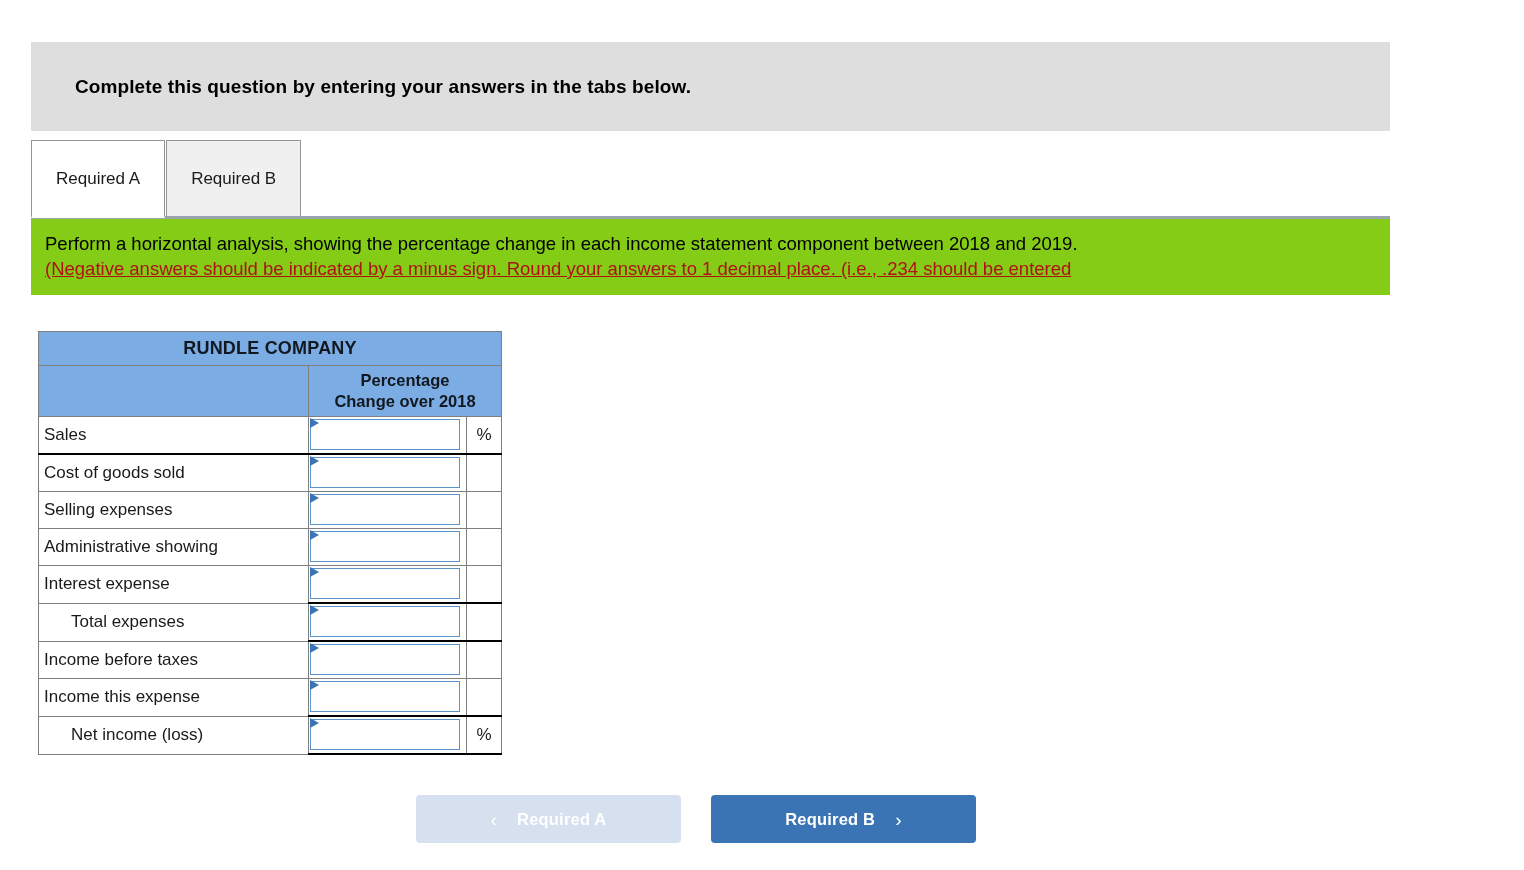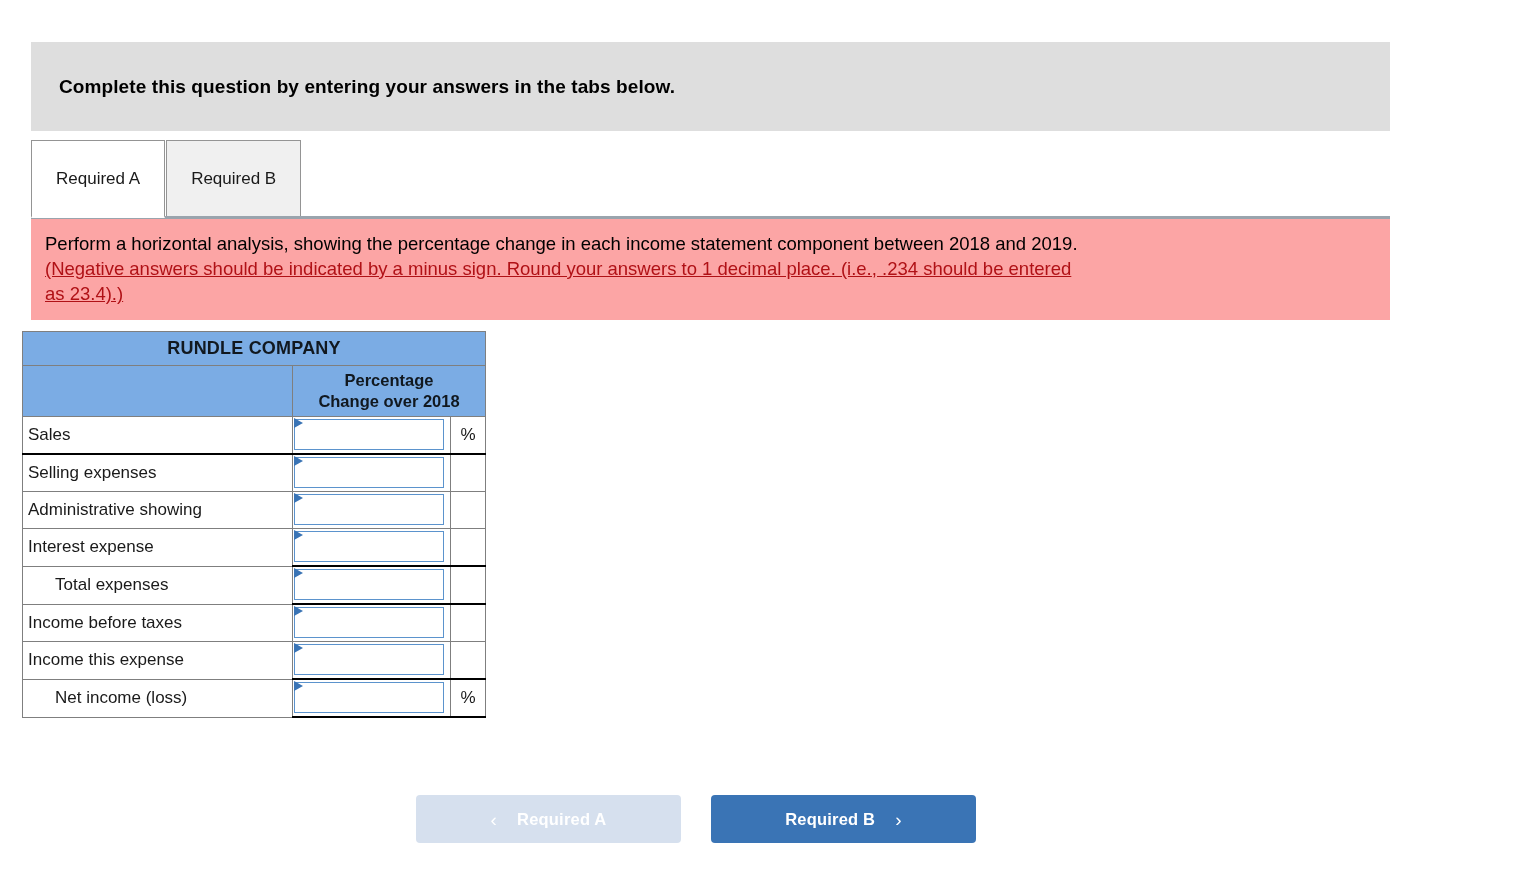--- a/index.html
+++ b/index.html
@@ -24,21 +24,21 @@
     width: 1359px;
     height: 89px;
     background: #dedede;
     display: flex;
     align-items: center;
   }
   .banner-text {
     font-size: 19px;
     font-weight: bold;
     color: #000000;
-    margin-left: 28px;
+    margin-left: 44px;
     letter-spacing: 0.1px;
   }
 
   
   .tabstrip {
     position: absolute;
     left: 31px;
     top: 140px;
     width: 1359px;
     height: 76px;
@@ -68,35 +68,35 @@
   }
   .tab + .tab { margin-left: 1px; }
 
   
   .instructions {
     position: absolute;
     left: 31px;
     top: 216px;
     width: 1359px;
     box-sizing: border-box;
-    background: #fca5a5;
+    background: #84cc16;
     border-top: 3px solid #9aa4ad;
     padding: 12px 14px 14px 14px;
   }
   .instr-line {
     font-size: 18.5px;
     line-height: 25px;
     color: #000000;
   }
   .instr-red { color: #b01116; text-decoration: underline; }
 
   
   .fin-table {
     position: absolute;
-    left: 22px;
+    left: 38px;
     top: 331px;
     width: 463px;
     border-collapse: collapse;
     table-layout: fixed;
   }
   .fin-table td {
     border: 1px solid #7f7f7f;
     padding: 0;
     vertical-align: middle;
   }
@@ -224,21 +224,20 @@
     <span>Required A</span>
   </div>
   <div class="tab">
     <span>Required B</span>
   </div>
 </div>
 
 <div class="instructions">
   <div class="instr-line">Perform a horizontal analysis, showing the percentage change in each income statement component between 2018 and 2019.</div>
   <div class="instr-line instr-red">(Negative answers should be indicated by a minus sign. Round your answers to 1 decimal place. (i.e., .234 should be entered</div>
-  <div class="instr-line instr-red">as 23.4).)</div>
 </div>
 
 <table class="fin-table">
   <colgroup>
     <col class="col-label">
       <col class="col-input">
       <col class="col-pct">
   </colgroup>
   <tbody>
     <tr>
@@ -258,20 +257,32 @@
         <div class="inputbox"></div>
         <div class="tri">
           <svg width="10" height="15" viewBox="0 0 10 15">
               <path d="M0 0 L9 5 L0 10 Z" fill="#3a74b5"></path>
             </svg>
         </div>
       </td>
       <td class="cell-pct rule-bottom">%</td>
     </tr>
 
+    <tr>
+      <td class="row-label">Cost of goods sold</td>
+      <td class="cell-input">
+        <div class="inputbox"></div>
+        <div class="tri">
+          <svg width="10" height="15" viewBox="0 0 10 15">
+              <path d="M0 0 L9 5 L0 10 Z" fill="#3a74b5"></path>
+            </svg>
+        </div>
+      </td>
+      <td class="cell-pct"></td>
+    </tr>
 
     <tr>
       <td class="row-label">Selling expenses</td>
       <td class="cell-input">
         <div class="inputbox"></div>
         <div class="tri">
           <svg width="10" height="15" viewBox="0 0 10 15">
               <path d="M0 0 L9 5 L0 10 Z" fill="#3a74b5"></path>
             </svg>
         </div>

